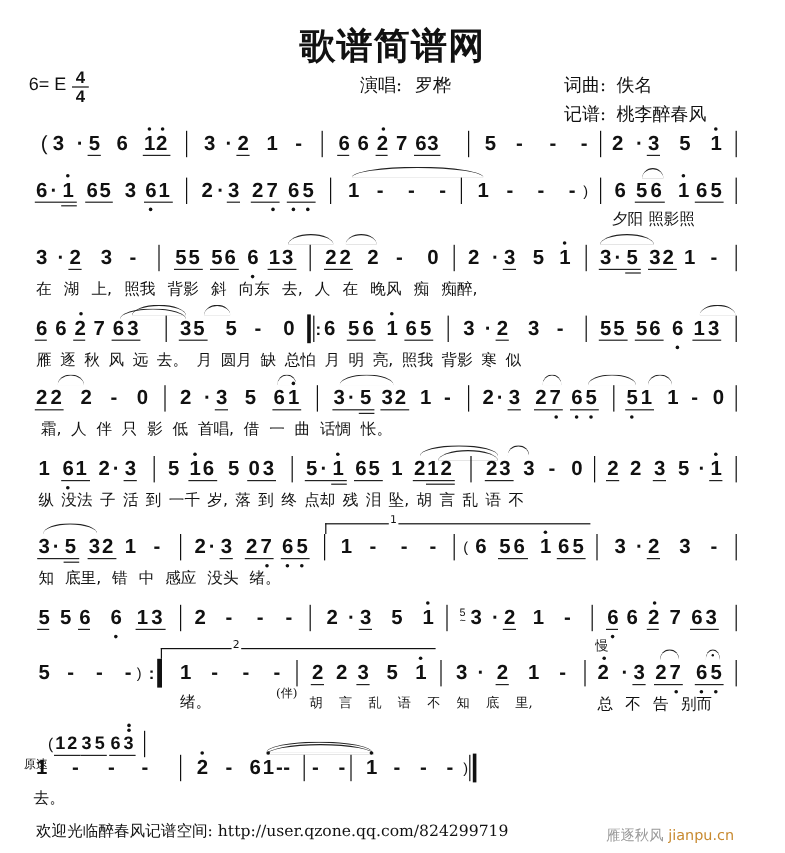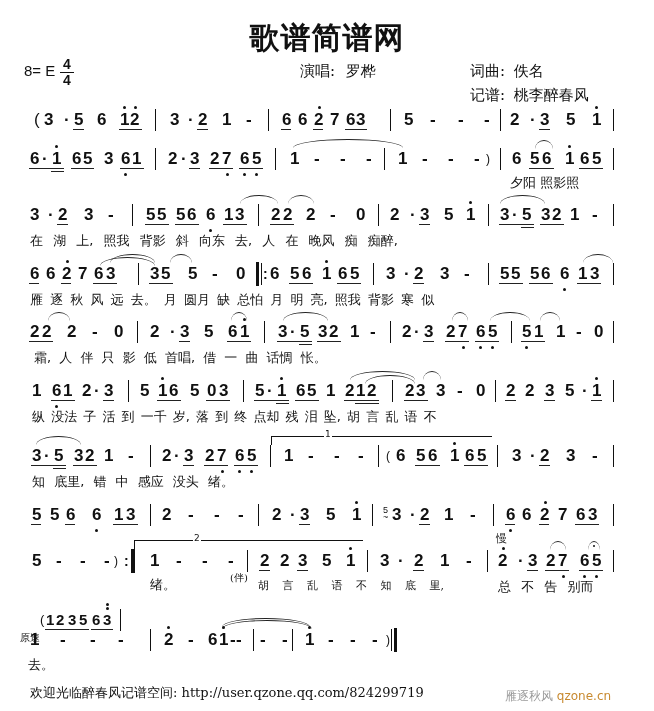--- a/index.html
+++ b/index.html
@@ -22,21 +22,21 @@
   .volta span { position:absolute; top:-8px; font-size:9px; background:#fff; padding:0 1px; }
   .footer { position:absolute; left:30px; top:684px; font-family:"DejaVu Serif", serif; font-size:13px; }
   .wm { position:absolute; left:505px; top:688px; font-size:12px; color:#999; font-family:"DejaVu Serif", serif; }
   .wm b { color:#c88a30; font-weight:normal; font-family:"DejaVu Sans", sans-serif; }
 </style>
 </head>
 <body>
 
 <div class="title">歌谱简谱网</div>
 
-<div class="key">8= E</div>
+<div class="key">6= E</div>
 <div class="frac">
   <span>4</span>
   <span class="bar"></span>
   <span>4</span>
 </div>
 
 <div class="meta" style="left:300px;top:62px;">
   <span>演唱:</span>
   <span style="margin-left:6px">罗桦</span>
 </div>
@@ -591,14 +591,14 @@
     <span class="n" style="left:372px">-</span>
   <span class="n" style="left:386px;font-weight:normal;font-size:12px">)</span>
   <div class="bl" style="left:391px;height:22px"></div>
   <div class="dbl" style="left:394px;width:3px"></div>
 </div>
 <div class="lyr" style="left:28px;top:656px">去。</div>
 
 <div class="footer">欢迎光临醉春风记谱空间: http://user.qzone.qq.com/824299719</div>
 <div class="wm">
   <span>雁逐秋风</span>
-  <b>qzone.cn</b>
+  <b>jianpu.cn</b>
 </div>
 
 </body></html>

